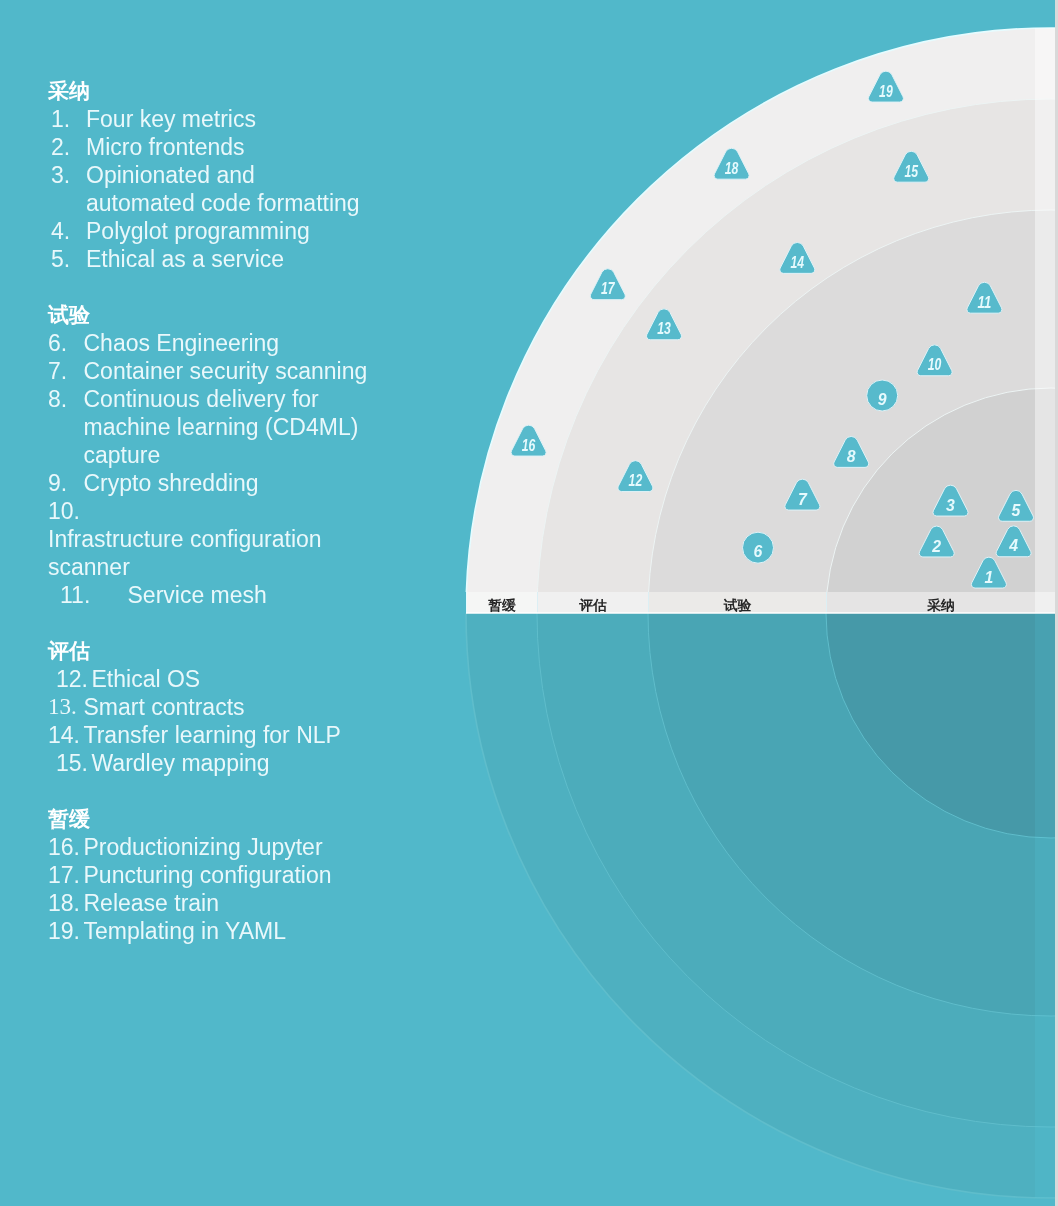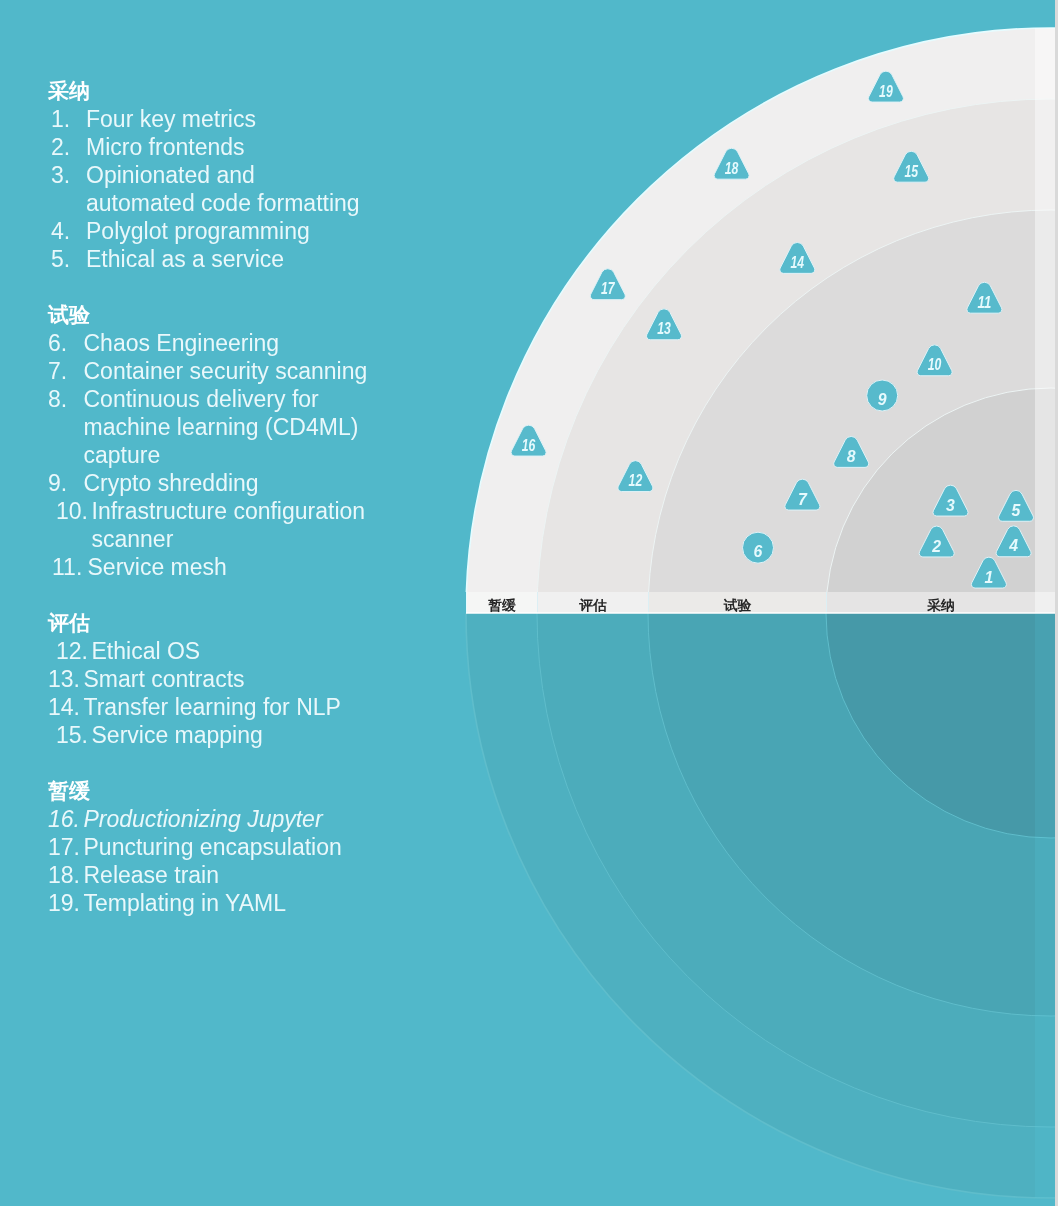--- a/index.html
+++ b/index.html
@@ -223,75 +223,75 @@
             <span class="ln">machine learning (CD4ML)</span>
             <span class="ln">capture</span>
           </span>
         </div>
         <div class="row" style="margin-left: 0px;">
           <span class="num" style="width: 35.5px;">9.</span>
           <span class="txt">
             <span class="ln">Crypto shredding</span>
           </span>
         </div>
-        <div class="row" style="margin-left: 8px;">
+        <div class="row" style="margin-left: 0px; flex-direction: column;">
           <span class="num" style="width: 35.5px;">10.</span>
           <span class="txt">
             <span class="ln">Infrastructure configuration</span>
             <span class="ln">scanner</span>
           </span>
         </div>
-        <div class="row" style="margin-left: 4px;">
+        <div class="row" style="margin-left: 12px; gap: 32px;">
           <span class="num" style="width: 35.5px;">11.</span>
           <span class="txt">
             <span class="ln">Service mesh</span>
           </span>
         </div>
       </div>
       <div class="spacer"></div>
       <div class="grp">
         <div class="grp-h">评估</div>
         <div class="row" style="margin-left: 8px;">
           <span class="num" style="width: 35.5px;">12.</span>
           <span class="txt">
             <span class="ln">Ethical OS</span>
           </span>
         </div>
         <div class="row" style="margin-left: 0px;">
-          <span class="num" style="width: 35.5px;">13.</span>
+          <span class="num" style="width: 35.5px; font-family: Liberation Serif, serif;">13.</span>
           <span class="txt">
             <span class="ln">Smart contracts</span>
           </span>
         </div>
         <div class="row" style="margin-left: 0px;">
           <span class="num" style="width: 35.5px;">14.</span>
           <span class="txt">
             <span class="ln">Transfer learning for NLP</span>
           </span>
         </div>
         <div class="row" style="margin-left: 8px;">
           <span class="num" style="width: 35.5px;">15.</span>
           <span class="txt">
-            <span class="ln">Service mapping</span>
+            <span class="ln">Wardley mapping</span>
           </span>
         </div>
       </div>
       <div class="spacer"></div>
       <div class="grp">
         <div class="grp-h">暂缓</div>
-        <div class="row" style="margin-left: 0px; font-style: italic;">
+        <div class="row" style="margin-left: 0px;">
           <span class="num" style="width: 35.5px;">16.</span>
           <span class="txt">
             <span class="ln">Productionizing Jupyter</span>
           </span>
         </div>
         <div class="row" style="margin-left: 0px;">
           <span class="num" style="width: 35.5px;">17.</span>
           <span class="txt">
-            <span class="ln">Puncturing encapsulation</span>
+            <span class="ln">Puncturing configuration</span>
           </span>
         </div>
         <div class="row" style="margin-left: 0px;">
           <span class="num" style="width: 35.5px;">18.</span>
           <span class="txt">
             <span class="ln">Release train</span>
           </span>
         </div>
         <div class="row" style="margin-left: 0px;">
           <span class="num" style="width: 35.5px;">19.</span>

